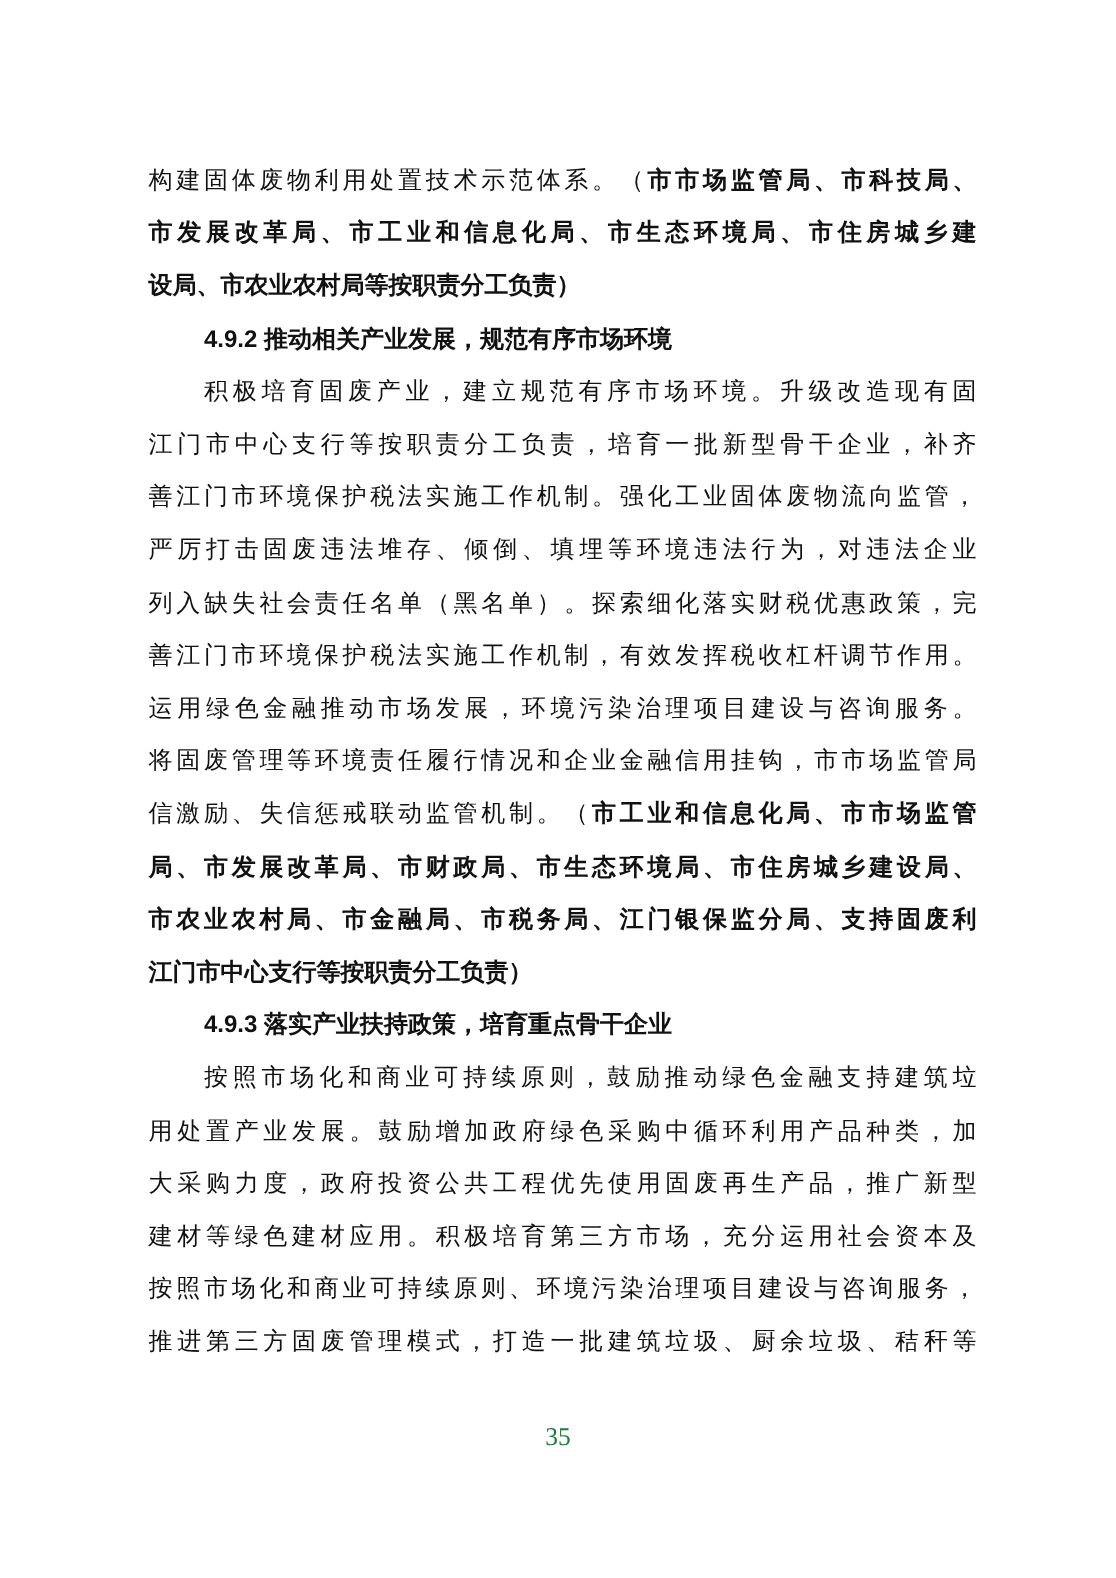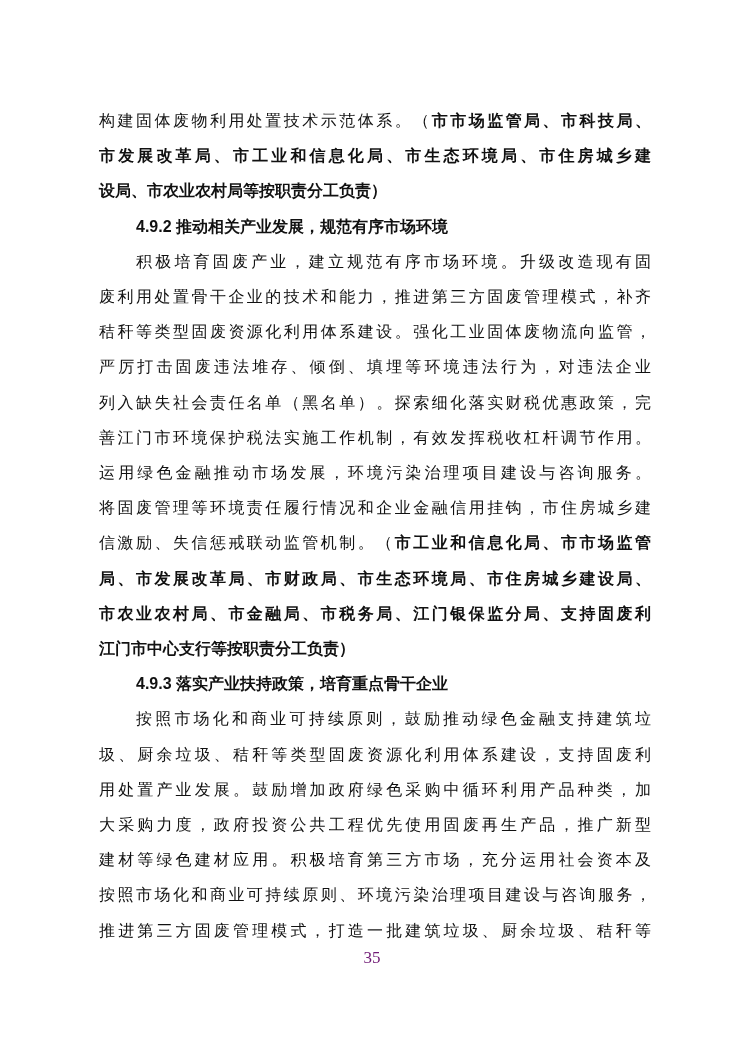--- a/index.html
+++ b/index.html
@@ -50,47 +50,46 @@
     font-weight: 700;
   }
   .page-number {
     position: absolute;
     left: 0;
     top: 948px;
     width: 744px;
     text-align: center;
     font-size: 17px;
     font-family: "Liberation Serif", serif;
-    color: #701a75;
+    color: #15803d;
   }
 </style>
 </head>
 <body>
 
 <div class="sheet">
   <div class="doc-body">
       <div class="line"><span class="seg">构建固体废物利用处置技术示范体系。（</span><span class="seg bold">市市场监管局、市科技局、</span></div>
       <div class="line"><span class="seg bold">市发展改革局、市工业和信息化局、市生态环境局、市住房城乡建</span></div>
       <div class="line no-stretch"><span class="seg bold">设局、市农业农村局等按职责分工负责）</span></div>
       <div class="line indent heading no-stretch"><span class="seg bold">4.9.2 推动相关产业发展，规范有序市场环境</span></div>
       <div class="line indent"><span class="seg">积极培育固废产业，建立规范有序市场环境。升级改造现有固</span></div>
-      <div class="line"><span class="seg">废利用处置骨干企业的技术和能力，推进第三方固废管理模式，补齐</span></div>
-      <div class="line"><span class="seg">秸秆等类型固废资源化利用体系建设。强化工业固体废物流向监管，</span></div>
+      <div class="line"><span class="seg">江门市中心支行等按职责分工负责，培育一批新型骨干企业，补齐</span></div>
+      <div class="line"><span class="seg">善江门市环境保护税法实施工作机制。强化工业固体废物流向监管，</span></div>
       <div class="line"><span class="seg">严厉打击固废违法堆存、倾倒、填埋等环境违法行为，对违法企业</span></div>
       <div class="line"><span class="seg">列入缺失社会责任名单（黑名单）。探索细化落实财税优惠政策，完</span></div>
       <div class="line"><span class="seg">善江门市环境保护税法实施工作机制，有效发挥税收杠杆调节作用。</span></div>
       <div class="line"><span class="seg">运用绿色金融推动市场发展，环境污染治理项目建设与咨询服务。</span></div>
-      <div class="line"><span class="seg">将固废管理等环境责任履行情况和企业金融信用挂钩，市住房城乡建</span></div>
+      <div class="line"><span class="seg">将固废管理等环境责任履行情况和企业金融信用挂钩，市市场监管局</span></div>
       <div class="line"><span class="seg">信激励、失信惩戒联动监管机制。（</span><span class="seg bold">市工业和信息化局、市市场监管</span></div>
       <div class="line"><span class="seg bold">局、市发展改革局、市财政局、市生态环境局、市住房城乡建设局、</span></div>
       <div class="line"><span class="seg bold">市农业农村局、市金融局、市税务局、江门银保监分局、支持固废利</span></div>
       <div class="line no-stretch"><span class="seg bold">江门市中心支行等按职责分工负责）</span></div>
       <div class="line indent heading no-stretch"><span class="seg bold">4.9.3 落实产业扶持政策，培育重点骨干企业</span></div>
       <div class="line indent"><span class="seg">按照市场化和商业可持续原则，鼓励推动绿色金融支持建筑垃</span></div>
-      <div class="line"><span class="seg">圾、厨余垃圾、秸秆等类型固废资源化利用体系建设，支持固废利</span></div>
       <div class="line"><span class="seg">用处置产业发展。鼓励增加政府绿色采购中循环利用产品种类，加</span></div>
       <div class="line"><span class="seg">大采购力度，政府投资公共工程优先使用固废再生产品，推广新型</span></div>
       <div class="line"><span class="seg">建材等绿色建材应用。积极培育第三方市场，充分运用社会资本及</span></div>
       <div class="line"><span class="seg">按照市场化和商业可持续原则、环境污染治理项目建设与咨询服务，</span></div>
       <div class="line"><span class="seg">推进第三方固废管理模式，打造一批建筑垃圾、厨余垃圾、秸秆等</span></div>
     </div>
   <div class="page-number">35</div>
 </div>
 
 </body></html>

